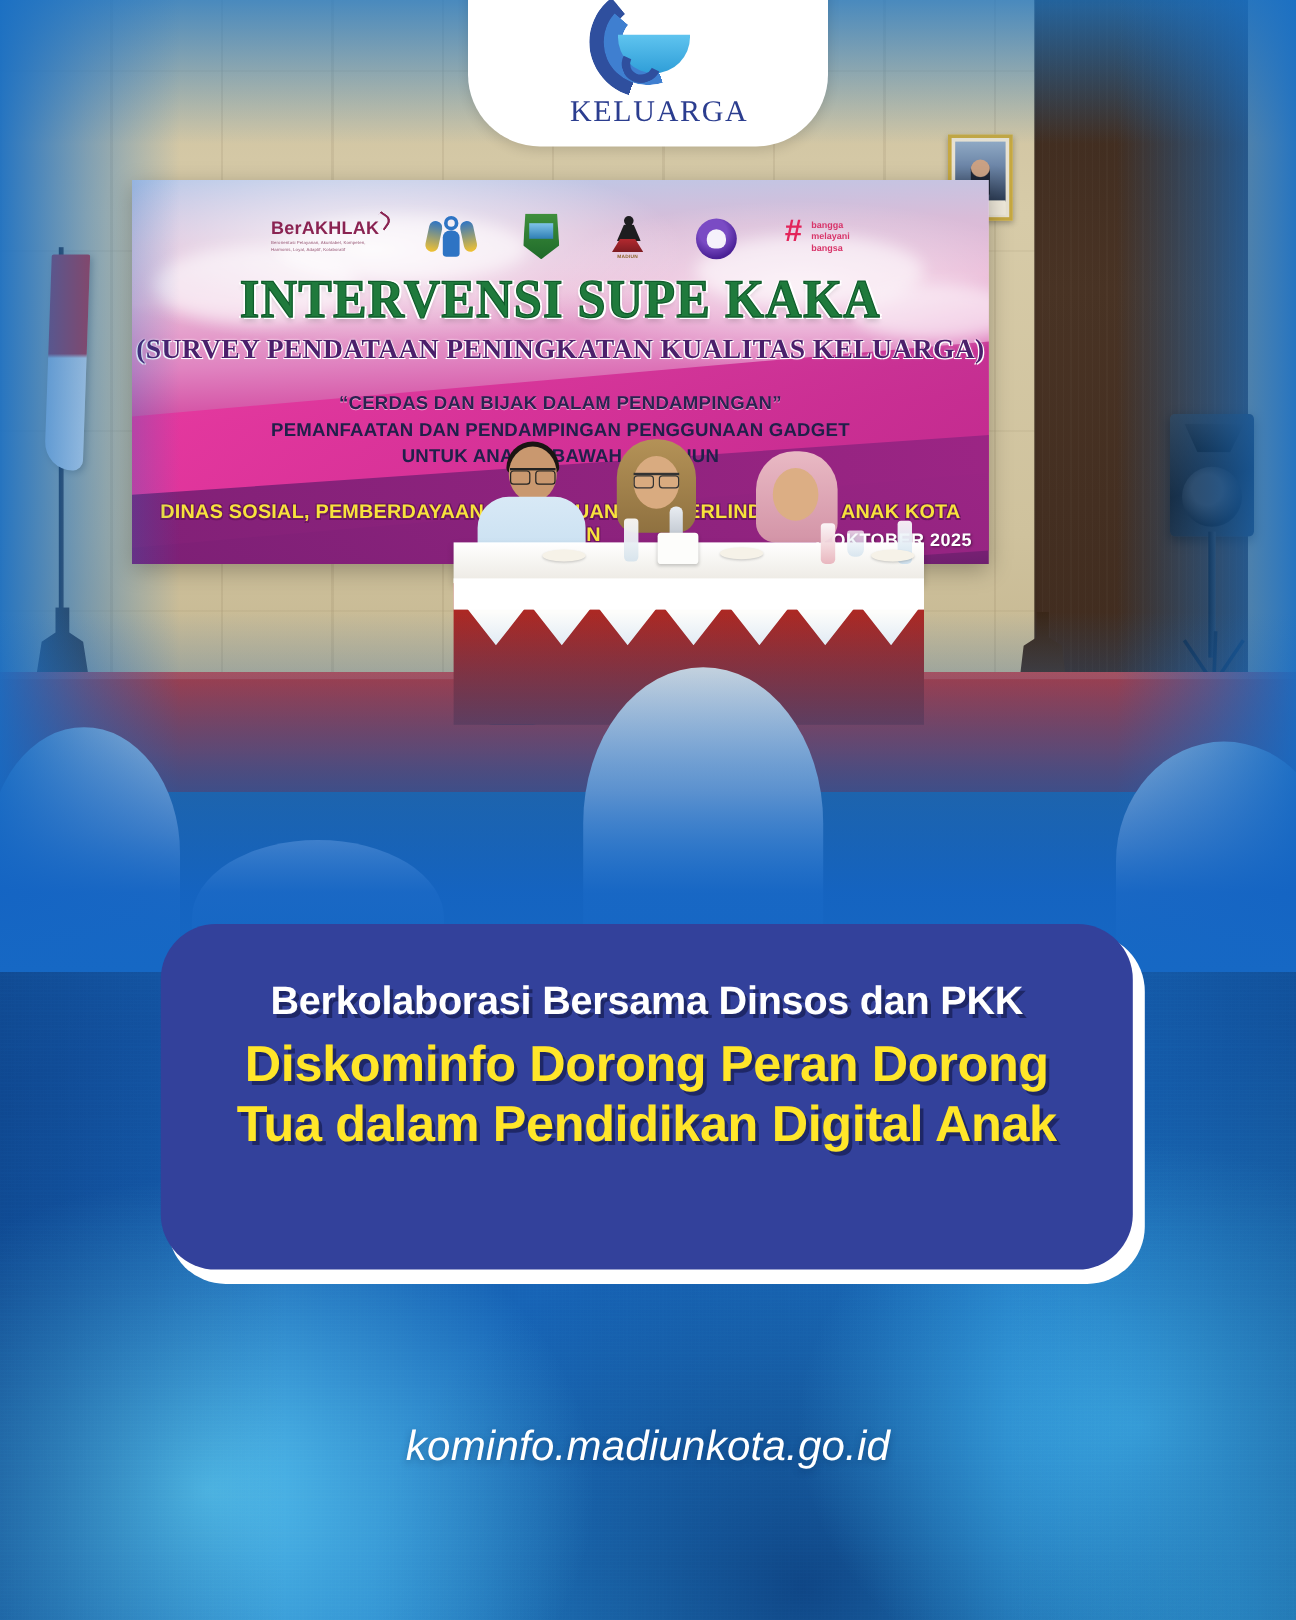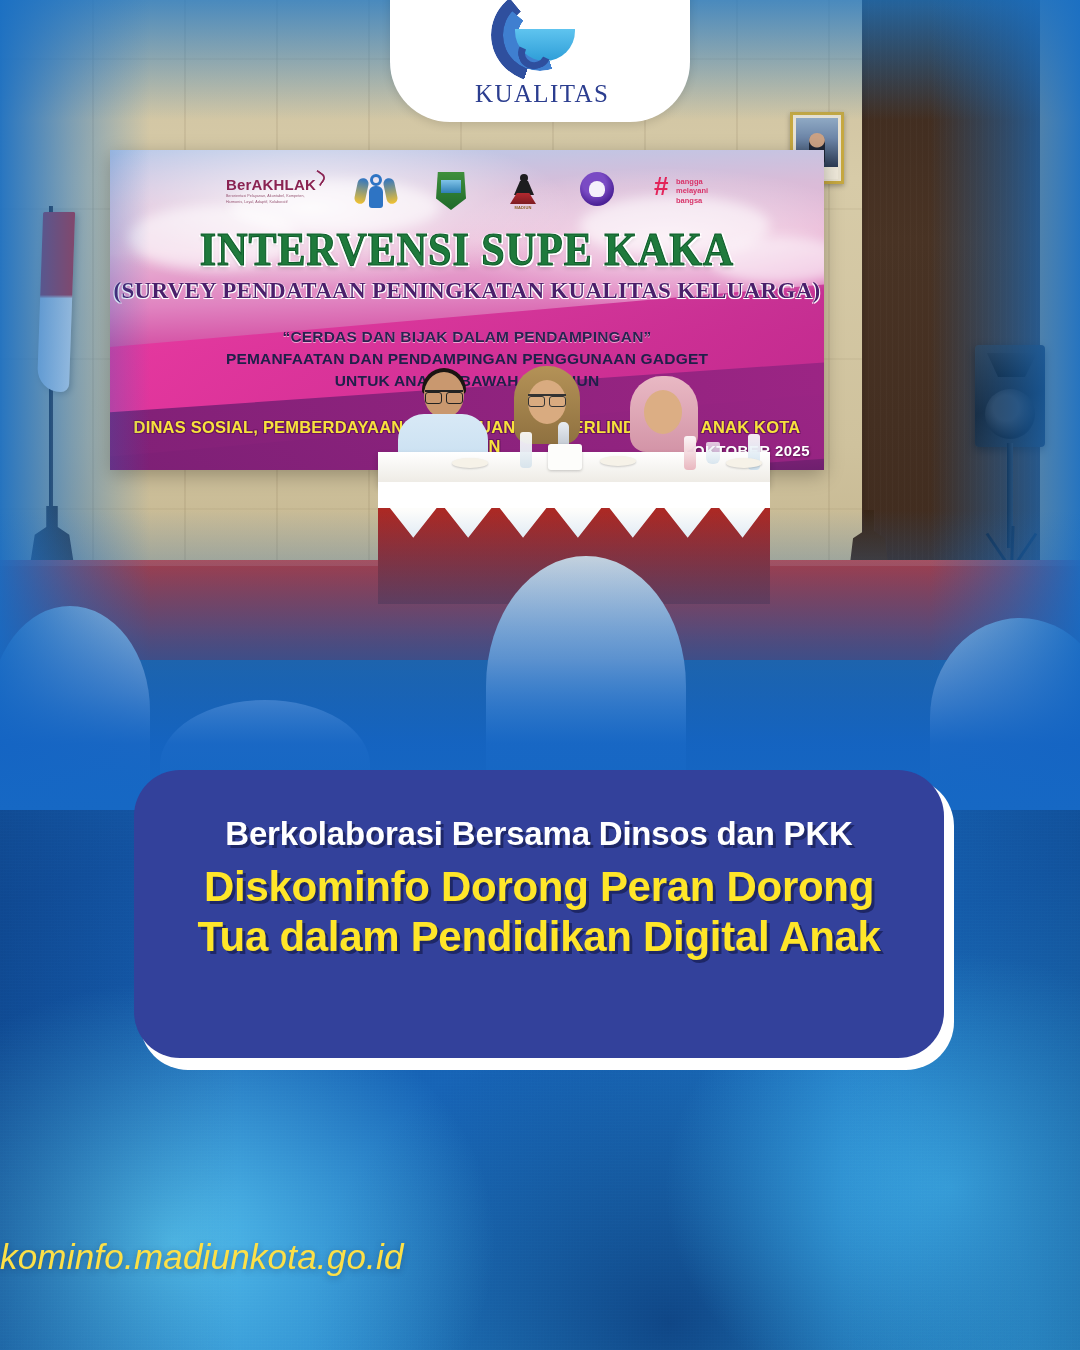--- a/index.html
+++ b/index.html
@@ -169,21 +169,21 @@
     position:absolute; border-radius:50%; background:rgba(255,255,255,.55); filter:blur(6px);
   }
   .banner .c1{ left:18px; top:56px; width:170px; height:64px; }
   .banner .c2{ left:120px; top:30px; width:210px; height:54px; }
   .banner .c3{ left:470px; top:46px; width:190px; height:60px; }
   .banner .c4{ left:600px; top:86px; width:140px; height:48px; }
 
   
   .logo-strip{
     position:absolute; left:0; top:22px; width:100%; height:44px;
-    display:flex; align-items:flex-start; justify-content:center; gap:40px;
+    display:flex; align-items:flex-end; justify-content:center; gap:40px;
   }
   .lg{ position:relative; height:38px; display:flex; align-items:center; }
   .lg-berakhlak{ flex-direction:column; align-items:flex-start; justify-content:center; }
   .lg-berakhlak .ba-word{
     font-size:15px; font-weight:700; color:#8a2352; letter-spacing:.2px; line-height:1;
     font-family:"Liberation Sans", sans-serif;
   }
   .lg-berakhlak .ba-sub{
     font-size:3.6px; color:#93506f; line-height:1.5; margin-top:2px; letter-spacing:.1px;
   }
@@ -498,22 +498,22 @@
     text-shadow:3px 3px 0 rgba(12,18,60,.55);
   }
   .card-title{
     margin-top:10px;
     font-size:42px; font-weight:800; color:#FFE629; line-height:1.18; letter-spacing:-.3px;
     text-shadow:3px 3px 0 rgba(12,18,60,.55);
   }
 
   
   .footer-url{
-    position:absolute; left:0; top:1237px; width:100%; 
-    font-size:35px; font-style:italic; font-weight:400; color:#fde047;
+    position:absolute; left:0; top:1186px; width:100%; text-align:center;
+    font-size:35px; font-style:italic; font-weight:400; color:#ffffff;
     letter-spacing:.2px; z-index:7;
     text-shadow:0 2px 6px rgba(0,40,90,.35);
   }
 </style>
 </head>
 <body>
 
 <div id="poster">
 
   <div class="backdrop"></div>
@@ -641,21 +641,21 @@
   </div>
 
   <div class="header-badge">
     <div class="hb-kominfo">
       <div class="kominfo-mark">
         <span class="ring"></span>
           <span class="ring2"></span>
           <span class="wave"></span>
           <span class="swirl"></span>
       </div>
-      <div class="kominfo-word">KUALITAS</div>
+      <div class="kominfo-word">KELUARGA</div>
     </div>
   </div>
 
   <div class="card-wrap">
     <div class="card-outline"></div>
     <div class="card">
       <div class="card-kicker">Berkolaborasi Bersama Dinsos dan PKK</div>
       <div class="card-title">Diskominfo Dorong Peran Dorong Tua dalam Pendidikan Digital Anak</div>
     </div>
   </div>

